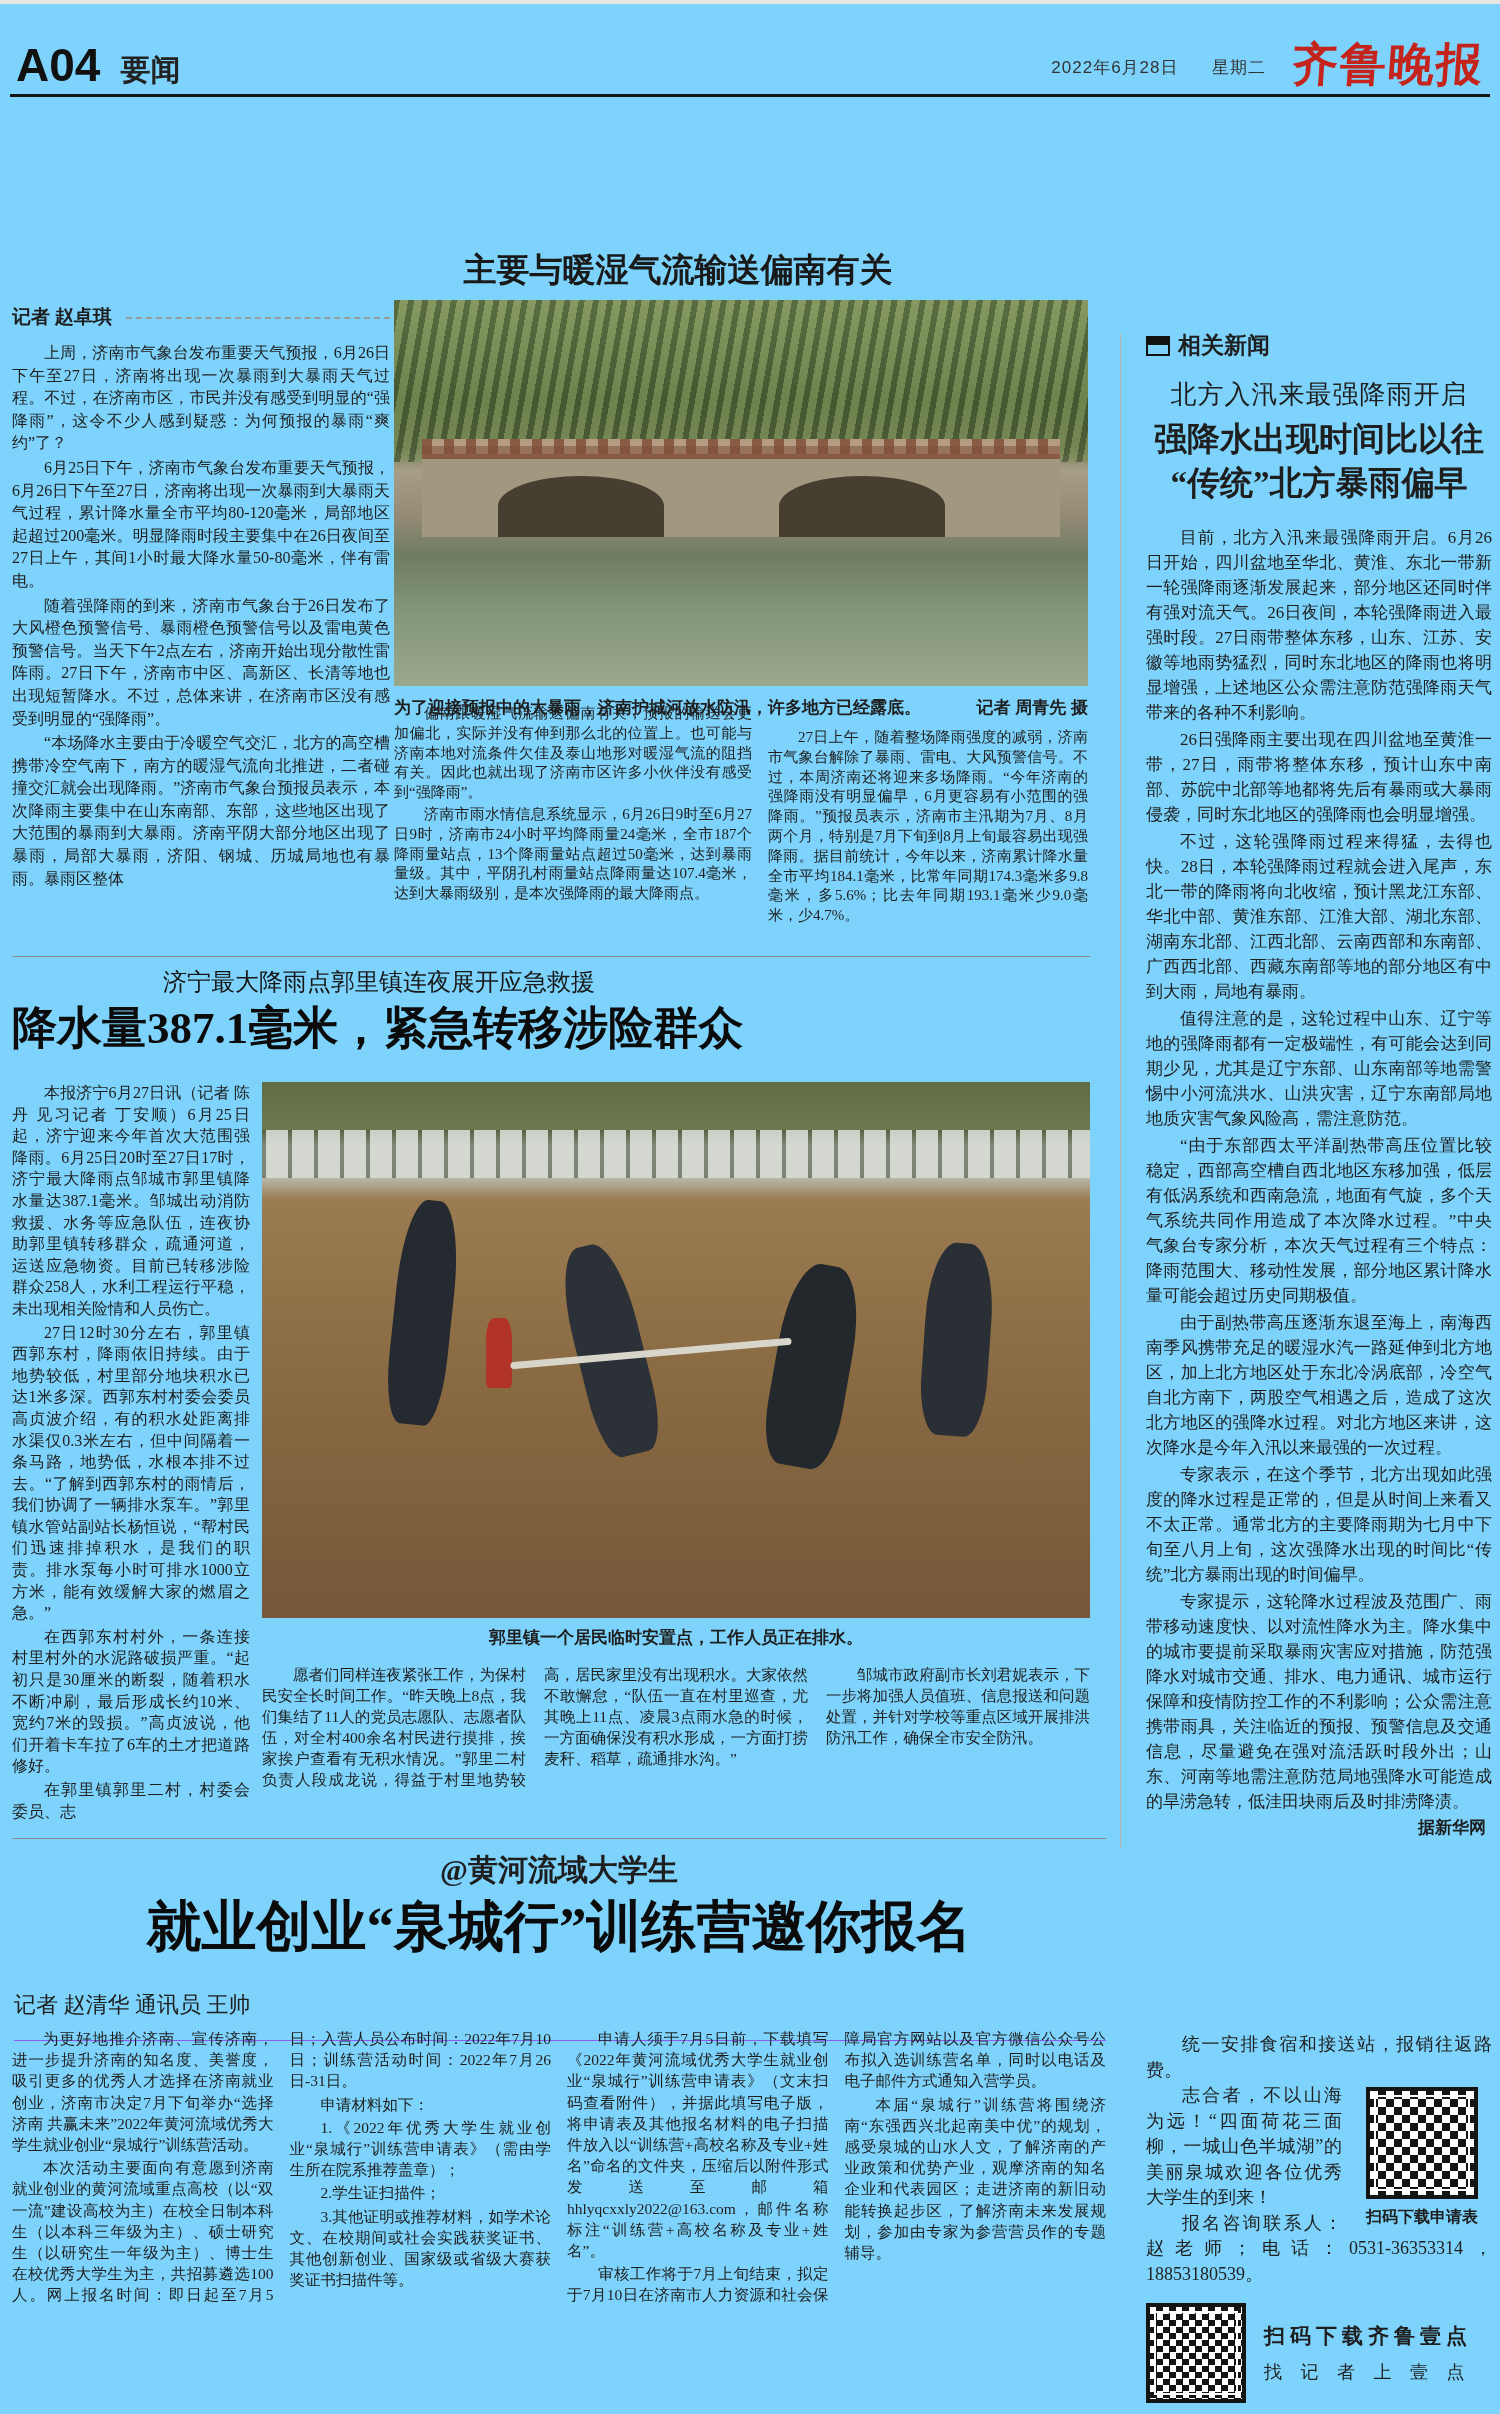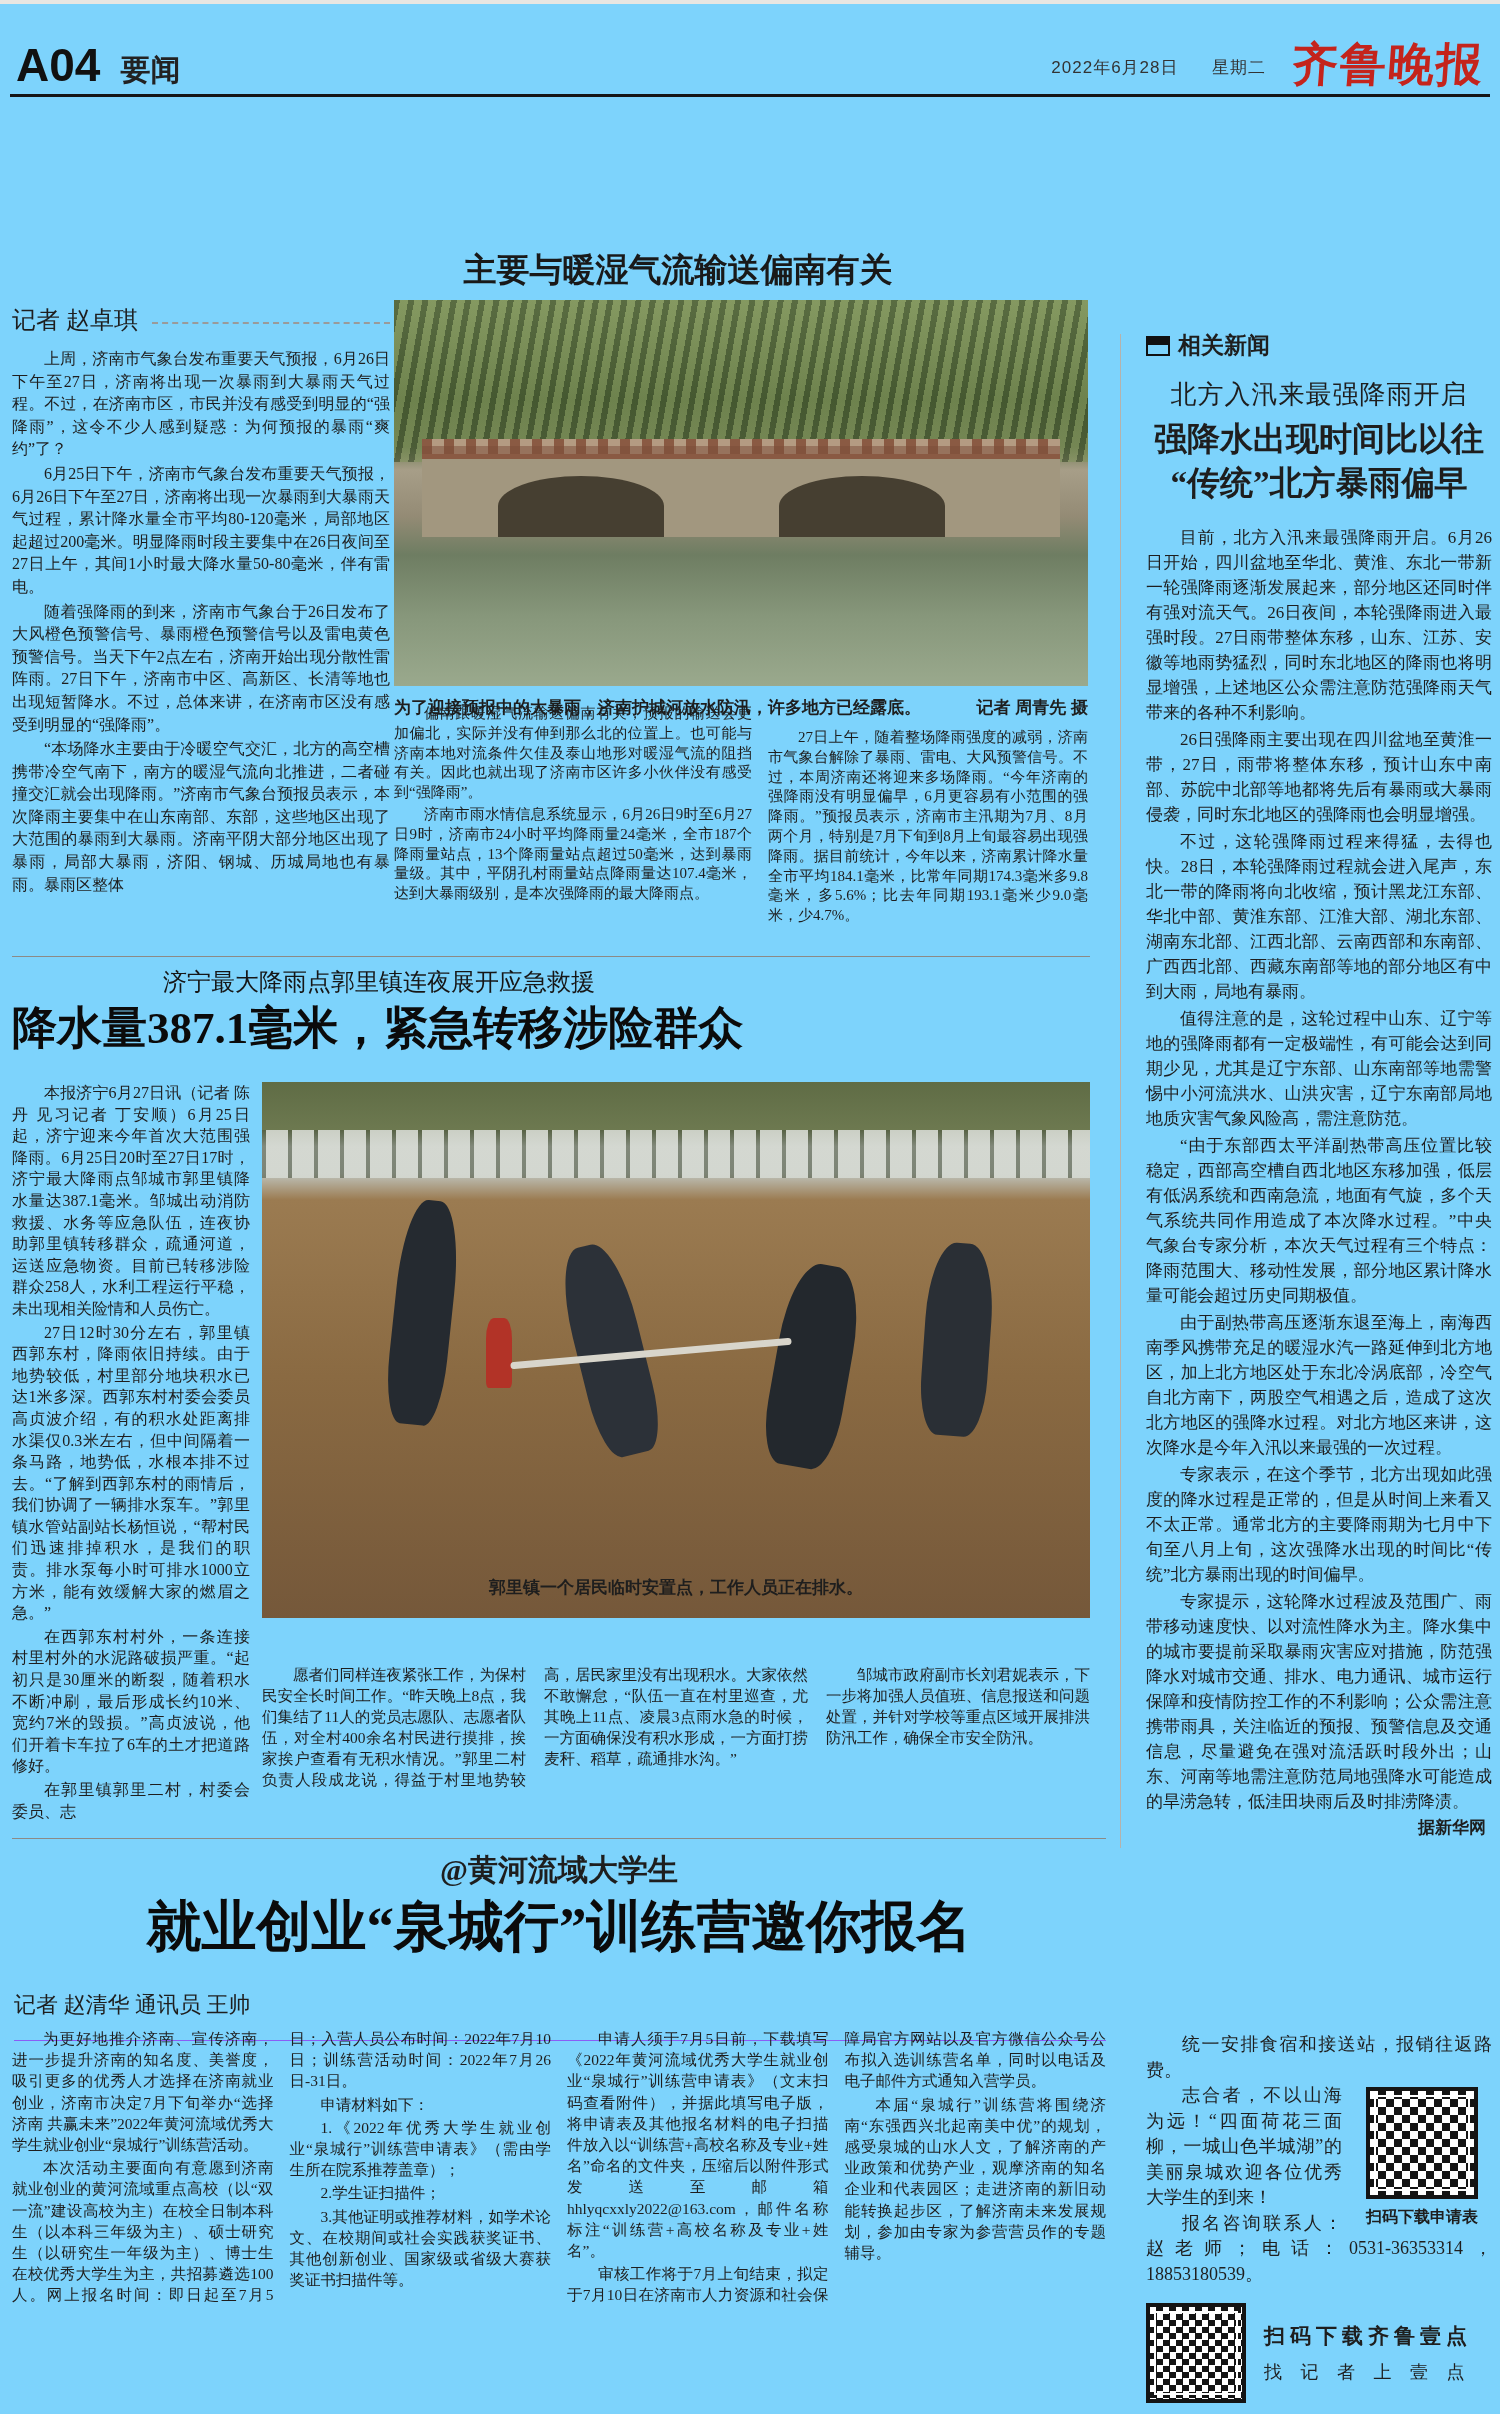--- a/index.html
+++ b/index.html
@@ -16,21 +16,21 @@
   .logo{font-size:46px;font-weight:bold;color:#c4241c;line-height:1;transform:skewX(-4deg);letter-spacing:2px;}
   .hdr-rule{position:absolute;left:10px;top:90px;width:1480px;height:3px;background:#151515;}
   
   .h1{position:absolute;left:0;top:124px;width:1356px;text-align:center;font-size:84px;line-height:1.15;
       font-weight:bold;color:#0c0c0c;white-space:nowrap;letter-spacing:1px;}
   .h1sub{position:absolute;left:0;top:244px;width:1356px;text-align:center;font-size:33px;font-weight:600;color:#191919;white-space:nowrap;}
   
   .bodytxt p{margin:0 0 2px 0;text-indent:2em;text-align:justify;}
   
   .a1c1{position:absolute;left:12px;top:300px;width:378px;height:646px;overflow:hidden;}
-  .byline{display:flex;align-items:baseline;font-size:24px;font-weight:normal;margin-bottom:12px;justify-content:center;}
+  .byline{display:flex;align-items:baseline;font-size:19px;font-weight:bold;margin-bottom:12px;justify-content:center;}
   .byline .dash{flex:1;border-bottom:2px dashed #9a9a9a;margin-left:14px;transform:translateY(-4px);}
   .a1c1 p{font-size:16px;line-height:22.6px;}
   
   .photo1{position:absolute;left:394px;top:296px;width:694px;height:386px;overflow:hidden;
      background:linear-gradient(180deg,#8ea06c 0%,#5f7245 26%,#6d7b52 38%,#a79e88 44%,#948b75 56%,#6e7d62 66%,#87977b 82%,#9aa98d 100%);}
   .p1-willow{position:absolute;left:0;top:0;width:100%;height:42%;
      background:repeating-linear-gradient(100deg,rgba(47,66,31,.55) 0 6px,rgba(124,146,86,.5) 6px 14px);}
   .p1-bridge{position:absolute;left:4%;top:40%;width:92%;height:20%;background:#a2977f;
      border-top:5px solid #8a5a43;box-shadow:0 -8px 0 rgba(122,76,56,.5);}
   .p1-arch1,.p1-arch2{position:absolute;bottom:0;width:26%;height:78%;background:#463f31;border-radius:50% 50% 0 0;}
@@ -66,21 +66,21 @@
      background:linear-gradient(180deg,#5f6c45 0%,#6d7950 9%,#c9cdc6 12%,#bfc4bd 17%,#9b7b51 22%,#8a6a42 55%,#75583a 100%);}
   .p2-fence{position:absolute;left:0;top:9%;width:100%;height:9%;
      background:repeating-linear-gradient(90deg,rgba(70,80,60,.55) 0 4px,rgba(213,217,210,.9) 4px 26px);}
   .fig{position:absolute;background:#252a30;border-radius:40% 40% 30% 30%;}
   .fig1{left:16%;top:22%;width:7%;height:42%;transform:rotate(6deg);}
   .fig2{left:38%;top:30%;width:8%;height:40%;transform:rotate(-14deg);background:#2c3138;}
   .fig3{left:62%;top:34%;width:9%;height:38%;transform:rotate(10deg);background:#23282d;}
   .fig4{left:80%;top:30%;width:8%;height:36%;transform:rotate(4deg);background:#2a2f35;}
   .hydrant{position:absolute;left:27%;top:44%;width:3.2%;height:13%;background:#b23327;border-radius:30% 30% 10% 10%;}
   .hose{position:absolute;left:30%;top:50%;width:34%;height:7px;background:#d8d5cb;border-radius:4px;transform:rotate(-5deg);}
-  .cap2{position:absolute;left:262px;top:1572px;width:828px;text-align:center;font-size:17px;font-weight:bold;}
+  .cap2{position:absolute;left:262px;top:1622px;width:828px;text-align:center;font-size:17px;font-weight:bold;}
   .a2flow{position:absolute;left:262px;top:1660px;width:828px;height:154px;overflow:hidden;
           column-count:3;column-gap:18px;}
   .a2flow p{font-size:15.5px;line-height:21px;}
   
   .div2{position:absolute;left:12px;top:1834px;width:1094px;height:1px;background:#8c8a86;}
   .btag{position:absolute;left:12px;top:1846px;width:1094px;text-align:center;font-size:30px;font-weight:bold;}
   .bh{position:absolute;left:12px;top:1886px;width:1094px;text-align:center;font-size:55px;font-weight:bold;
       color:#0b0b0b;white-space:nowrap;}
   .bby{position:absolute;left:14px;top:1986px;width:1092px;font-size:22px;border-bottom:1px solid #8b5cf6;padding-bottom:20px;}
   .bcols{position:absolute;left:12px;top:2024px;width:1094px;height:386px;overflow:hidden;column-count:4;column-gap:16px;}

